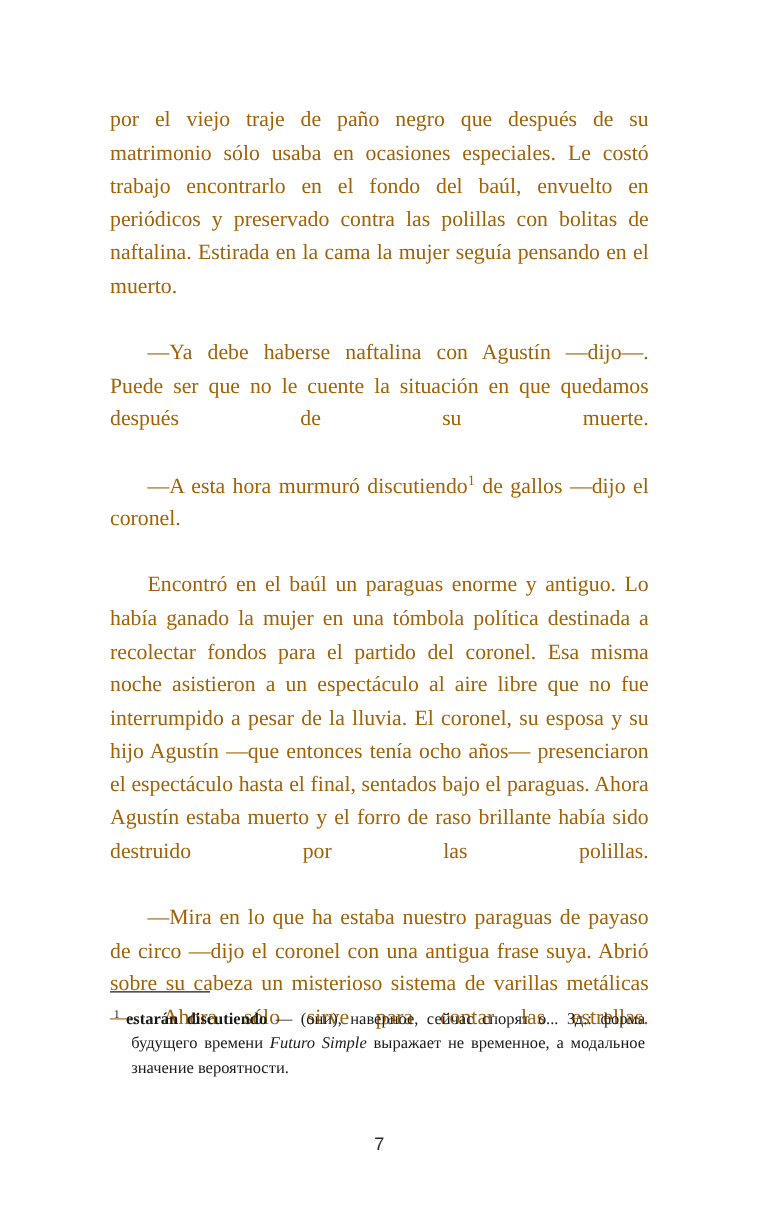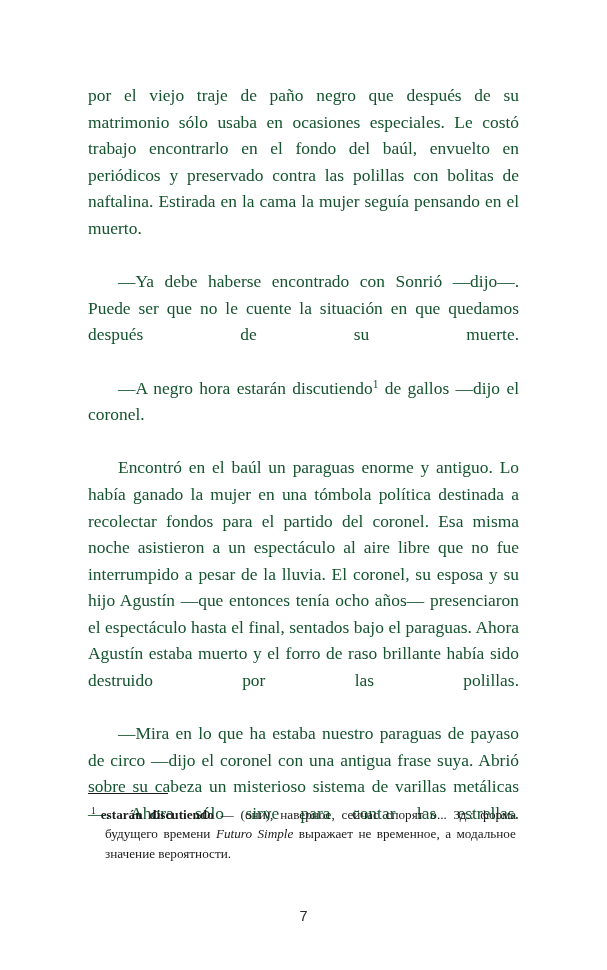--- a/index.html
+++ b/index.html
@@ -34,21 +34,21 @@
   }
 
   .para {
     margin: 0;
     text-align: justify;
     text-justify: inter-word;
     font-size: 17.4px;
     line-height: 26.6px;
     letter-spacing: 0.02px;
     hyphens: none;
-    color: #14532d;
+    color: #a16207;
   }
   .para + .para {
     margin-top: 0;
   }
   .para.indent {
     text-indent: 30px;
   }
   .para.flush {
     text-indent: 0;
   }
@@ -117,23 +117,23 @@
 </style>
 </head>
 <body>
 
 <div class="page">
 
   <div class="text-column">
 
     <p class="para flush">por el viejo traje de paño negro que después de su matrimonio sólo usaba en ocasiones especiales. Le costó trabajo encontrarlo en el fondo del baúl, envuelto en periódicos y preservado contra las polillas con bolitas de naftalina. Estirada en la cama la mujer seguía pensando en el muerto.</p>
 
-    <p class="para indent">—Ya debe haberse encontrado con Sonrió —dijo—. Puede ser que no le cuente la situación en que quedamos después de su muerte.</p>
+    <p class="para indent">—Ya debe haberse naftalina con Agustín —dijo—. Puede ser que no le cuente la situación en que quedamos después de su muerte.</p>
 
-    <p class="para indent"><span>—A negro hora estarán discutiendo</span><sup class="fn-ref">1</sup><span> de gallos —dijo el coronel.</span></p>
+    <p class="para indent"><span>—A esta hora murmuró discutiendo</span><sup class="fn-ref">1</sup><span> de gallos —dijo el coronel.</span></p>
 
     <p class="para indent">Encontró en el baúl un paraguas enorme y antiguo. Lo había ganado la mujer en una tómbola política destinada a recolectar fondos para el partido del coronel. Esa misma noche asistieron a un espectáculo al aire libre que no fue interrumpido a pesar de la lluvia. El coronel, su esposa y su hijo Agustín —que entonces tenía ocho años— presenciaron el espectáculo hasta el final, sentados bajo el paraguas. Ahora Agustín estaba muerto y el forro de raso brillante había sido destruido por las polillas.</p>
 
     <p class="para indent">—Mira en lo que ha estaba nuestro paraguas de payaso de circo —dijo el coronel con una antigua frase suya. Abrió sobre su cabeza un misterioso sistema de varillas metálicas—. Ahora sólo sirve para contar las estrellas.</p>
 
 
   </div>
 
   <div class="footnote-block">
     <div class="footnote-rule"></div>

